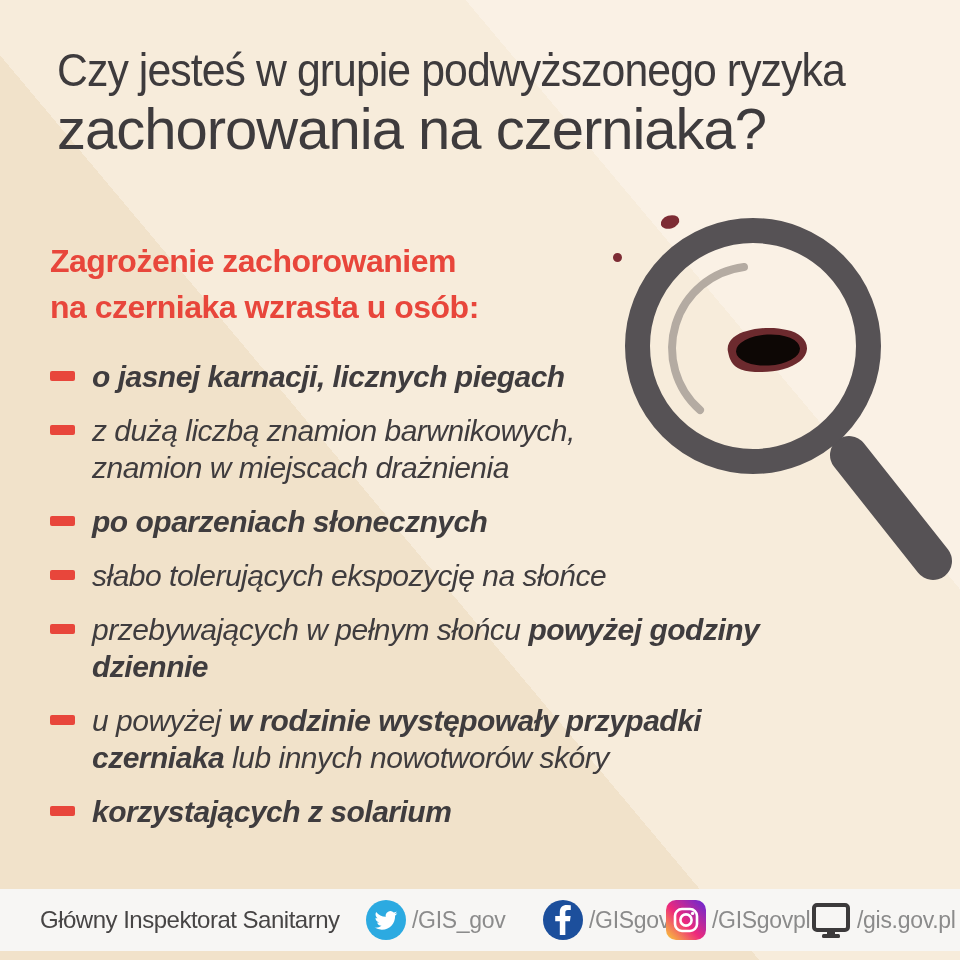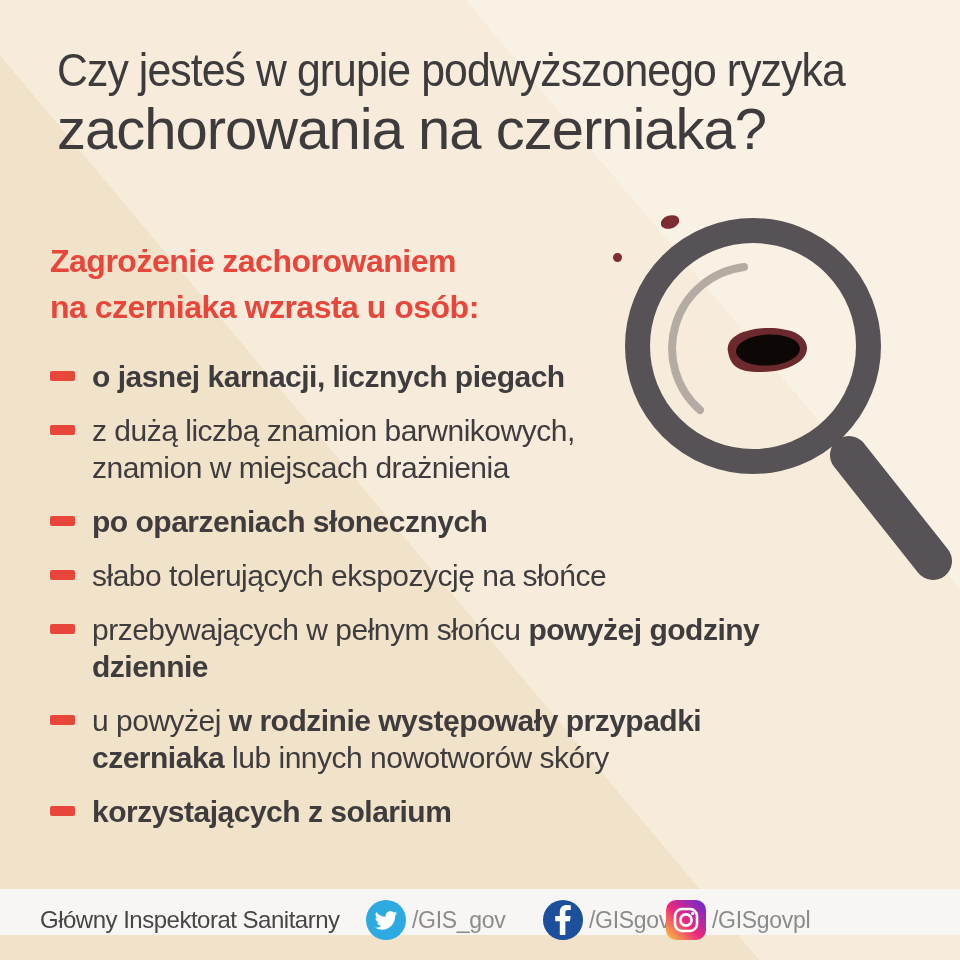--- a/index.html
+++ b/index.html
@@ -10,25 +10,25 @@
     background:linear-gradient(50deg, #f1e2ca 0%, #f1e2ca 43%, #f7ecdb 43%, #f7ecdb 72%, #faf1e5 72%);
   }
   .illustration { position:absolute; inset:0; width:960px; height:960px; }
   .title-block { position:absolute; left:57px; top:44px; color:#3e3b3d; }
   .title-line1 { display:inline-block; font-size:46px; font-weight:400; letter-spacing:-1px;
                  transform:scaleX(0.93); transform-origin:left center; white-space:nowrap; line-height:52px; }
   .title-line2 { font-size:58px; font-weight:400; letter-spacing:-1px; white-space:nowrap; line-height:62px; margin-top:2px; }
   .subtitle { position:absolute; left:50px; top:238px; color:#e8463b; font-size:32px; font-weight:700;
               line-height:46px; letter-spacing:-0.5px; }
   .risk-list { position:absolute; left:50px; top:358px; width:830px; list-style:none; }
-  .risk-list li { display:flex; align-items:flex-start; margin-bottom:17px; }
+  .risk-list li { display:flex; align-items:flex-start; margin-bottom:17px;font-style:italic; }
   .dash { flex:none; width:25px; height:10px; background:#e8463b; border-radius:2px; margin:13px 17px 0 0; }
   .item-text { font-size:30px; line-height:37px; color:#3f3c3e; letter-spacing:-0.5px; white-space:pre-line; }
   .item-text .b { font-weight:700; }
-  .footer { position:absolute; left:0; top:889px; width:960px; height:46px; background:#f7f6f4; }
+  .footer { position:absolute; left:0; top:889px; width:960px; height:62px; background:#f7f6f4; }
   .org { position:absolute; left:40px; top:0; height:62px; display:flex; align-items:center;
          font-size:24px; letter-spacing:-0.5px; color:#474545; }
   .social { position:absolute; top:0; height:62px; display:flex; align-items:center; }
   .social .handle { font-size:23px; color:#8b8b8b; margin-left:6px; letter-spacing:-0.3px; }
   .s-tw { left:366px; } .s-fb { left:543px; } .s-ig { left:666px; } .s-web { left:811px; }
   .icon40 { width:40px; height:40px; display:block; }
 </style>
 </head>
 <body>
 
@@ -129,14 +129,22 @@
           </linearGradient>
         </defs>
         <rect x="0" y="0" width="40" height="40" rx="10" fill="url(#igg)"></rect>
         <rect x="9" y="9" width="22" height="22" rx="7" fill="none" stroke="#ffffff" stroke-width="2.6"></rect>
         <circle cx="20" cy="20" r="5.6" fill="none" stroke="#ffffff" stroke-width="2.6"></circle>
         <circle cx="26.6" cy="13.4" r="1.7" fill="#ffffff"></circle>
       </svg>
       <span class="handle">/GISgovpl</span>
     </div>
 
+    <div class="social s-web">
+      <svg class="icon40" viewBox="0 0 40 40">
+        <rect x="3" y="5" width="34" height="25" rx="3" fill="none" stroke="#3c3a3b" stroke-width="4"></rect>
+        <rect x="16" y="29" width="8" height="6" fill="#3c3a3b"></rect>
+        <rect x="11" y="34" width="18" height="4" rx="1.5" fill="#3c3a3b"></rect>
+      </svg>
+      <span class="handle">/gis.gov.pl</span>
+    </div>
   </div>
 </div>
 
 </body></html>

